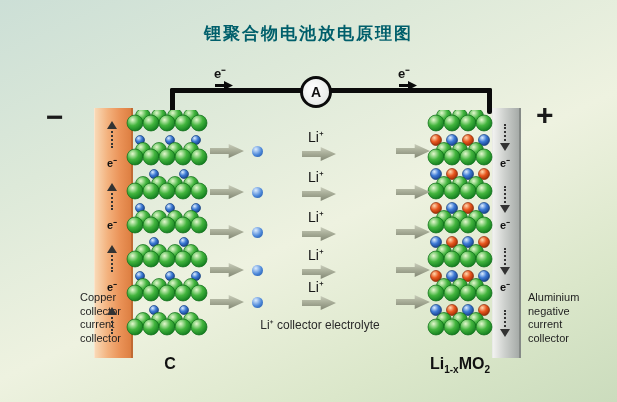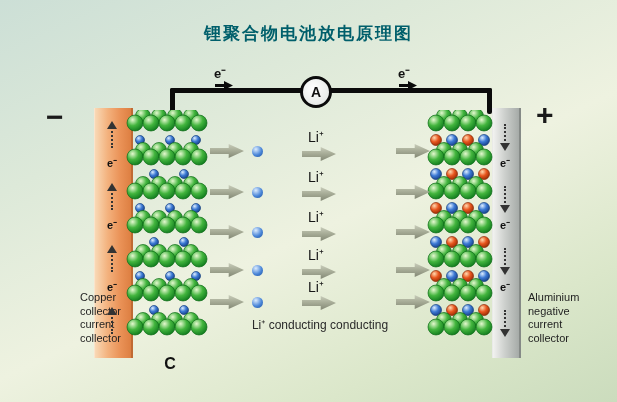--- a/index.html
+++ b/index.html
@@ -299,30 +299,33 @@
   <div class="ion-arrow" style="left:302px;top:264px;"></div>
   <div class="li-label" style="left:308px;top:277px;">Li⁺</div>
   <div class="ion-arrow" style="left:302px;top:295px;"></div>
 
   <div class="ion-arrow" style="left:396px;top:143px;"></div>
   <div class="ion-arrow" style="left:396px;top:184px;"></div>
   <div class="ion-arrow" style="left:396px;top:224px;"></div>
   <div class="ion-arrow" style="left:396px;top:262px;"></div>
   <div class="ion-arrow" style="left:396px;top:294px;"></div>
 
-  <div class="electrolyte-caption">Li⁺ conducting conducting</div>
+  <div class="electrolyte-caption">Li⁺ collector electrolyte</div>
 
   <div class="caption" style="left:40px;top:291px;margin-left:40px;">
     <div>Copper</div>
     <div>collector</div>
     <div>current</div>
     <div>collector</div>
   </div>
   <div class="caption" style="left:528px;top:291px;">
     <div>Aluminium</div>
     <div>negative</div>
     <div>current</div>
     <div>collector</div>
   </div>
 
   <div class="electrode-label" style="left:150px;top:355px;width:40px;">C</div>
+  <div class="electrode-label" style="left:415px;top:355px;width:90px;">
+    <span>Li</span><sub>1-x</sub><span>MO</span><sub>2</sub>
+  </div>
 
 </div>
 
 </body></html>

